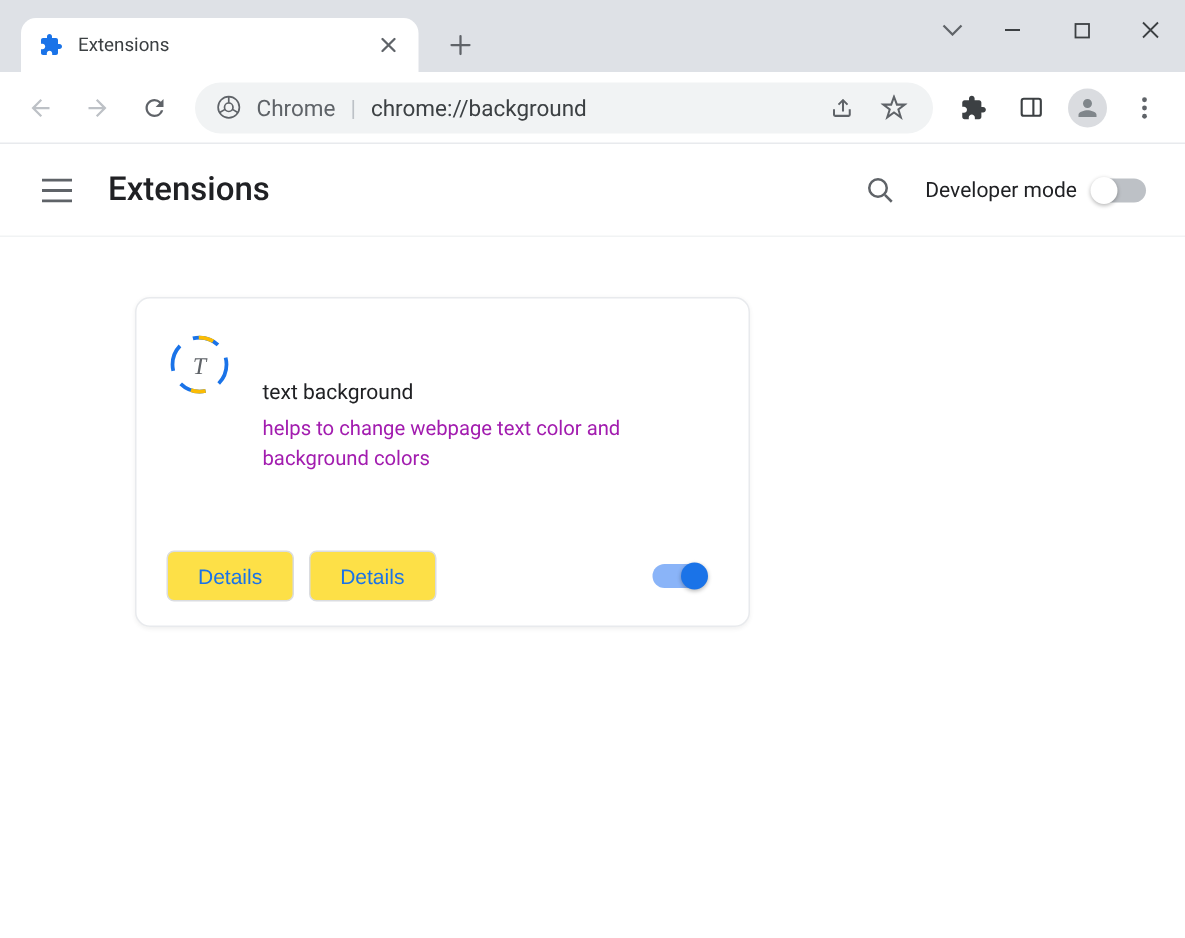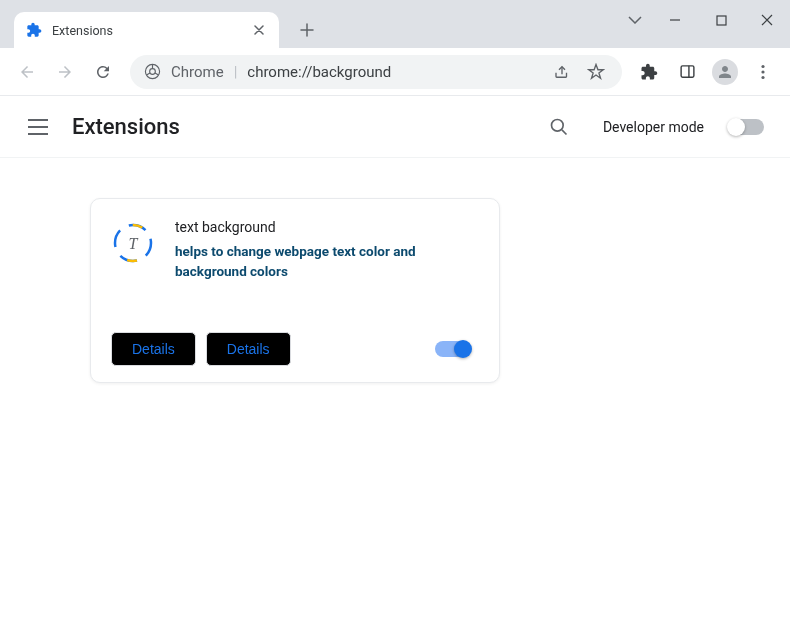--- a/index.html
+++ b/index.html
@@ -198,21 +198,21 @@
       height: 40px;
       display: flex;
       align-items: center;
       justify-content: center;
       color: #5f6368;
       cursor: pointer;
     }
     .dev-mode-label {
       font-size: 14px;
       color: #202124;
-      margin: 0 24px;
+      margin: 0 10px;
     }
     .toggle {
       width: 36px;
       height: 16px;
       background: #bdc1c6;
       border-radius: 8px;
       position: relative;
       cursor: pointer;
       margin-right: 8px;
     }
@@ -245,44 +245,43 @@
       display: flex;
       gap: 20px;
       margin-bottom: 50px;
     }
     .ext-icon {
       width: 44px;
       height: 44px;
       flex-shrink: 0;
       margin-top: 2px;
     }
-    .ext-info { flex: 1; }
+    .ext-info { flex: 1; margin-top: 35px; }
     .ext-name {
       font-size: 14px;
       color: #202124;
       margin-bottom: 6px;
       font-weight: 400;
     }
     .ext-desc {
       font-size: 13.5px;
-      color: #0c4a6e;
+      color: #a21caf;
       line-height: 1.5;
-      font-weight: bold;
     }
     .ext-bottom {
       display: flex;
       align-items: center;
       gap: 10px;
     }
     .card-btn {
       height: 34px;
       padding: 0 20px;
       border: 1px solid #dadce0;
       border-radius: 5px;
-      background: #000000;
+      background: #fde047;
       color: #1a73e8;
       font-size: 14px;
       font-weight: 500;
       cursor: pointer;
       display: flex;
       align-items: center;
     }
     .card-spacer { flex: 1; }
   </style>
 </head>

